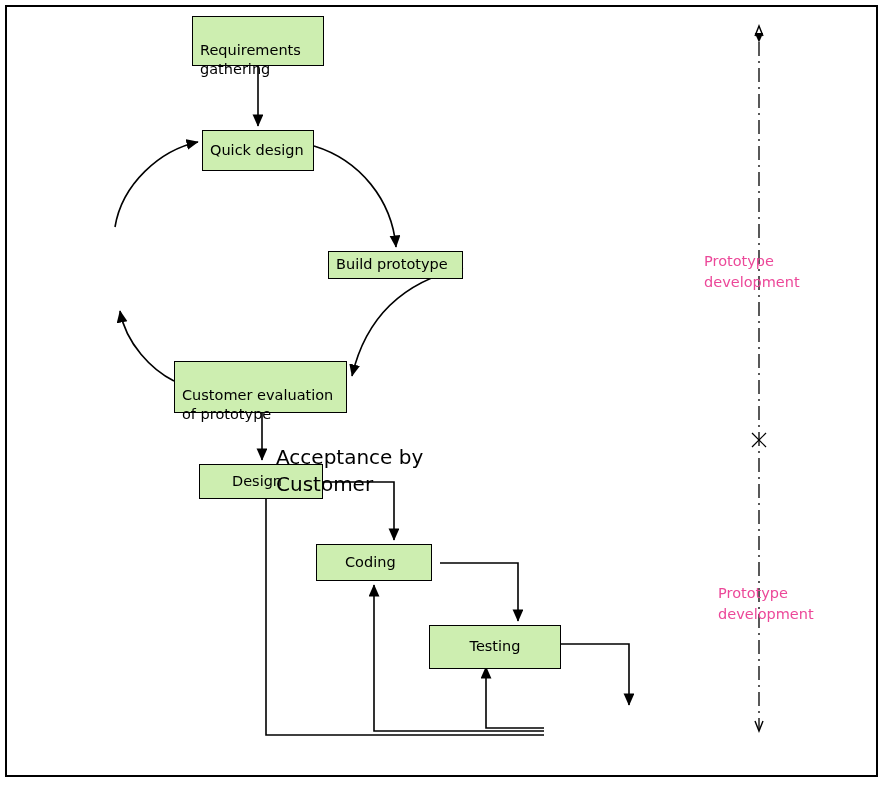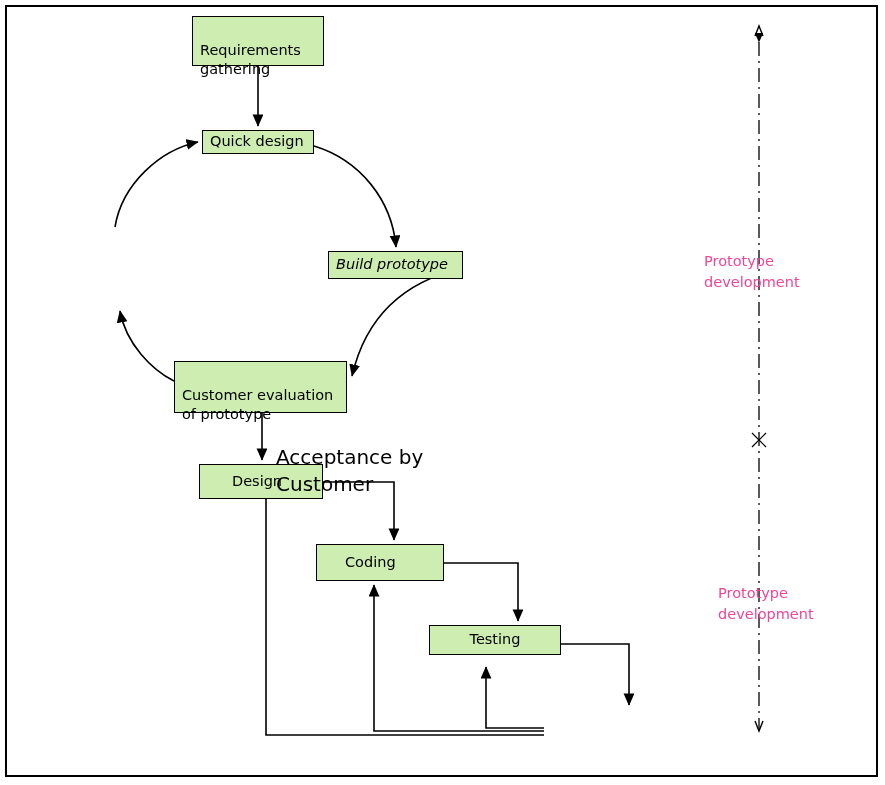--- a/index.html
+++ b/index.html
@@ -119,43 +119,43 @@
 
     <line x1="752" y1="433" x2="766" y2="447" stroke="#000000" stroke-width="1.2"></line>
     <line x1="766" y1="433" x2="752" y2="447" stroke="#000000" stroke-width="1.2"></line>
   </svg>
 
   <div class="node" style="left:192px; top:16px; width:132px; height:50px;">
     <span>Requirements
 gathering</span>
   </div>
 
-  <div class="node left" style="left:202px; top:130px; width:112px; height:24px;">
+  <div class="node left" style="left:202px; top:130px; width:112px; height:41px;">
     <span>Quick design</span>
   </div>
 
-  <div class="node left" style="left:328px; top:251px; width:135px; height:28px;font-style:italic;">
+  <div class="node left" style="left:328px; top:251px; width:135px; height:28px;">
     <span>Build prototype</span>
   </div>
 
 
   <div class="node left" style="left:199px; top:464px; width:124px; height:35px; padding-left:32px;">
     <span>Design</span>
   </div>
 
   <div class="node" style="left:174px; top:361px; width:173px; height:52px;">
     <span>Customer evaluation
 of prototype</span>
   </div>
 
-  <div class="node left" style="left:316px; top:544px; width:128px; height:37px; padding-left:28px;">
+  <div class="node left" style="left:316px; top:544px; width:116px; height:37px; padding-left:28px;">
     <span>Coding</span>
   </div>
 
-  <div class="node center" style="left:429px; top:625px; width:132px; height:30px;">
+  <div class="node center" style="left:429px; top:625px; width:132px; height:44px;">
     <span>Testing</span>
   </div>
 
 
   <div class="plain-label" style="left:276px; top:417px;">
     <span>Acceptance by
 Customer</span>
   </div>
 
   <div class="axis-label" style="left:704px; top:231px;">

